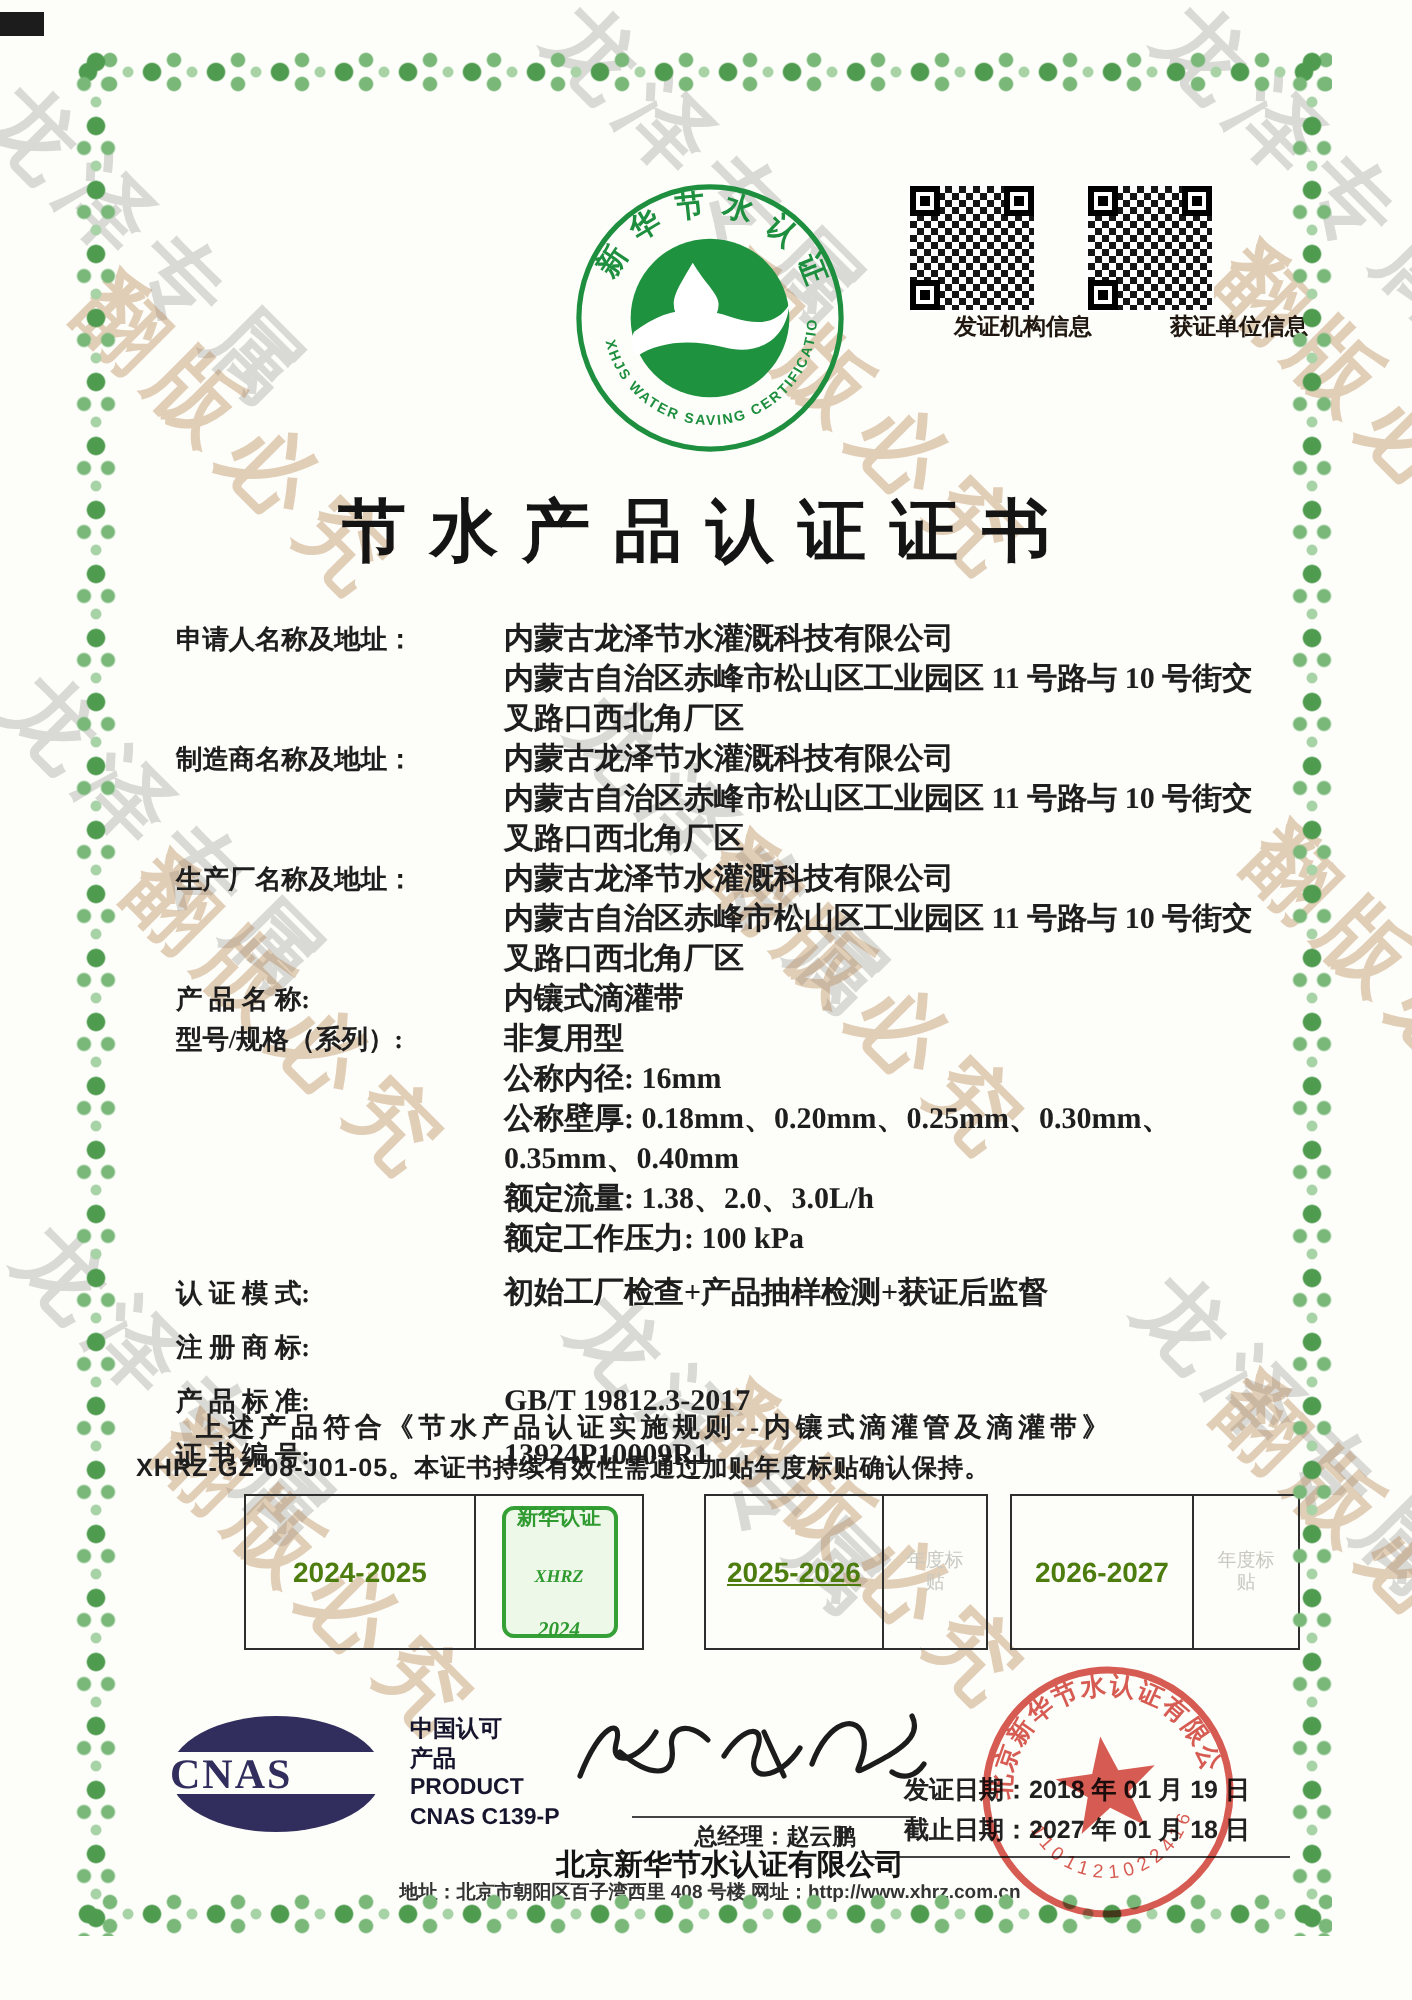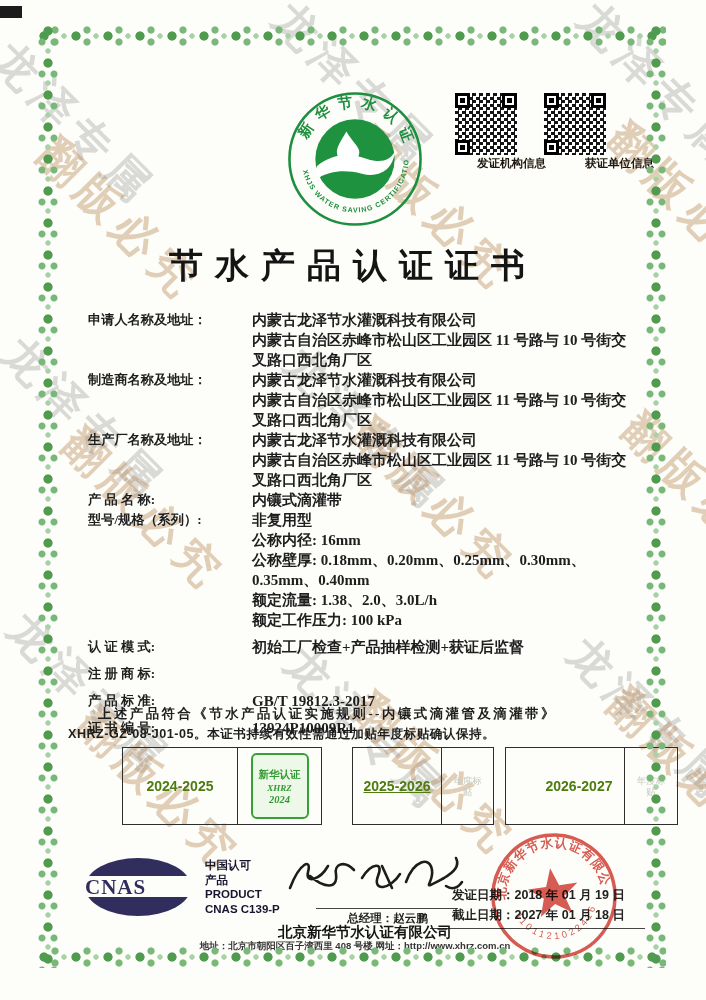--- a/index.html
+++ b/index.html
@@ -48,21 +48,21 @@
   .statement{position:absolute;left:68px;top:704px;width:580px;z-index:2;
       font-weight:700;font-size:13.4px;line-height:20px;}
   .statement .l1{text-indent:30px;letter-spacing:2.5px;}
   .statement .l2{letter-spacing:.5px;font-family:"Liberation Sans",sans-serif;font-size:12.6px;}
   
   .ybox{position:absolute;top:747px;height:76px;border:1.5px solid #2e2e2e;display:flex;z-index:2;background:transparent;}
   .ybox .ycell{display:flex;align-items:center;justify-content:center;
       font:600 14px "Liberation Sans",sans-serif;color:#4d7c0f;}
   .ybox .scell{border-left:1.5px solid #2e2e2e;display:flex;align-items:center;justify-content:center;flex:1;}
   .sticker{width:54px;height:62px;border:2px solid #35a035;border-radius:6px;background:#eef8e9;
-      display:flex;flex-direction:column;align-items:center;justify-content:center;gap:1px;}
+      display:flex;flex-direction:column;align-items:center;justify-content:center;gap:17px;}
   .sticker .s1{font:700 10.5px "Liberation Sans",sans-serif;color:#2f9a2f;}
   .sticker .s2{font:italic 700 9px "Liberation Serif",serif;color:#2f9a2f;}
   .sticker .s3{font:italic 700 10.5px "Liberation Serif",serif;color:#2f9a2f;}
   .ph{width:32px;text-align:center;font:400 9.5px "Liberation Sans",sans-serif;color:#c9c9c2;line-height:11px;}
   
   .cnas-logo{position:absolute;left:85px;top:858px;width:106px;height:58px;border-radius:50%;
       background:#312e5e;z-index:2;}
   .cnas-band{position:absolute;left:-7px;right:-7px;top:18px;height:21px;background:#fdfdf9;}
   .cnas-word{position:absolute;left:0;right:16px;top:17px;text-align:left;
       font:800 21px "Liberation Serif",serif;color:#312e5e;letter-spacing:1px;}
@@ -209,21 +209,21 @@
         <span class="s3">2024</span>
       </div>
     </div>
   </div>
   <div class="ybox" style="left:352px;width:140px;">
     <div class="ycell" style="flex:0 0 88px;text-decoration:underline;">2025-2026</div>
     <div class="scell">
       <div class="ph">年度标贴</div>
     </div>
   </div>
-  <div class="ybox" style="left:505px;width:143px;padding-left:28px;">
+  <div class="ybox" style="left:505px;width:143px;">
     <div class="ycell" style="flex:0 0 90px;">2026-2027</div>
     <div class="scell">
       <div class="ph">年度标贴</div>
     </div>
   </div>
 
   <div class="cnas-logo">
     <div class="cnas-band"></div>
     <span class="cnas-word">CNAS</span>
   </div>

